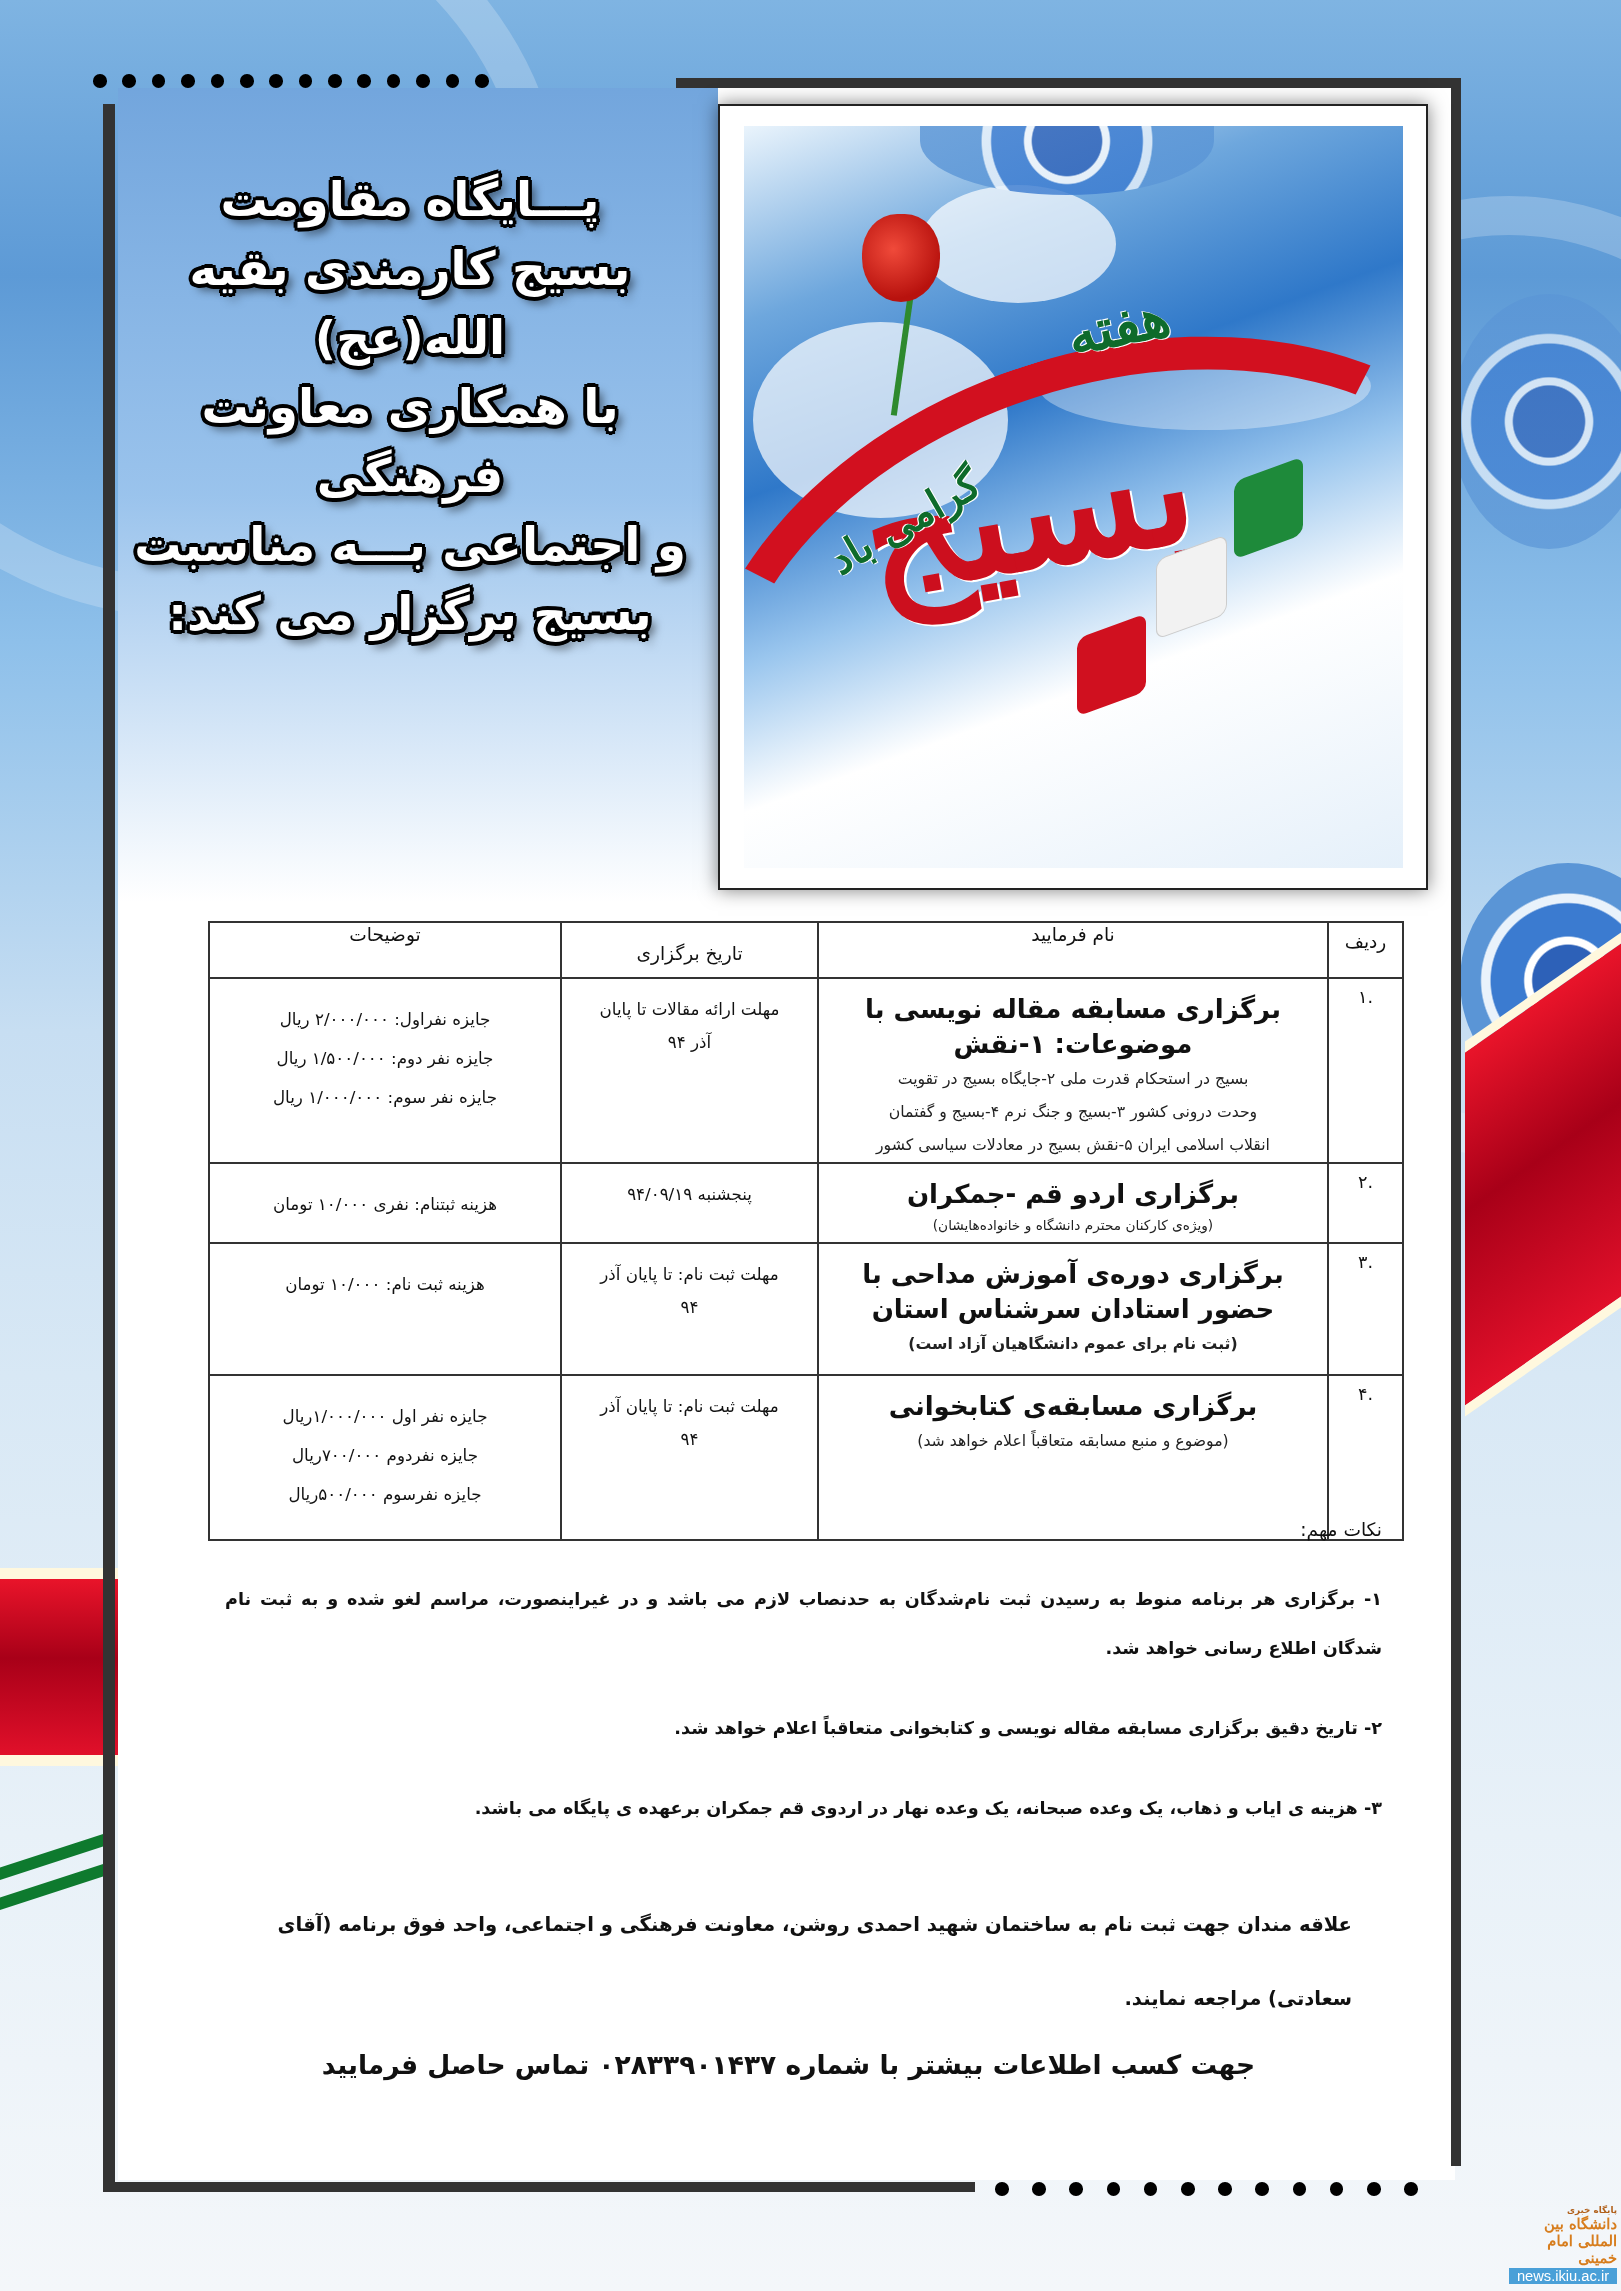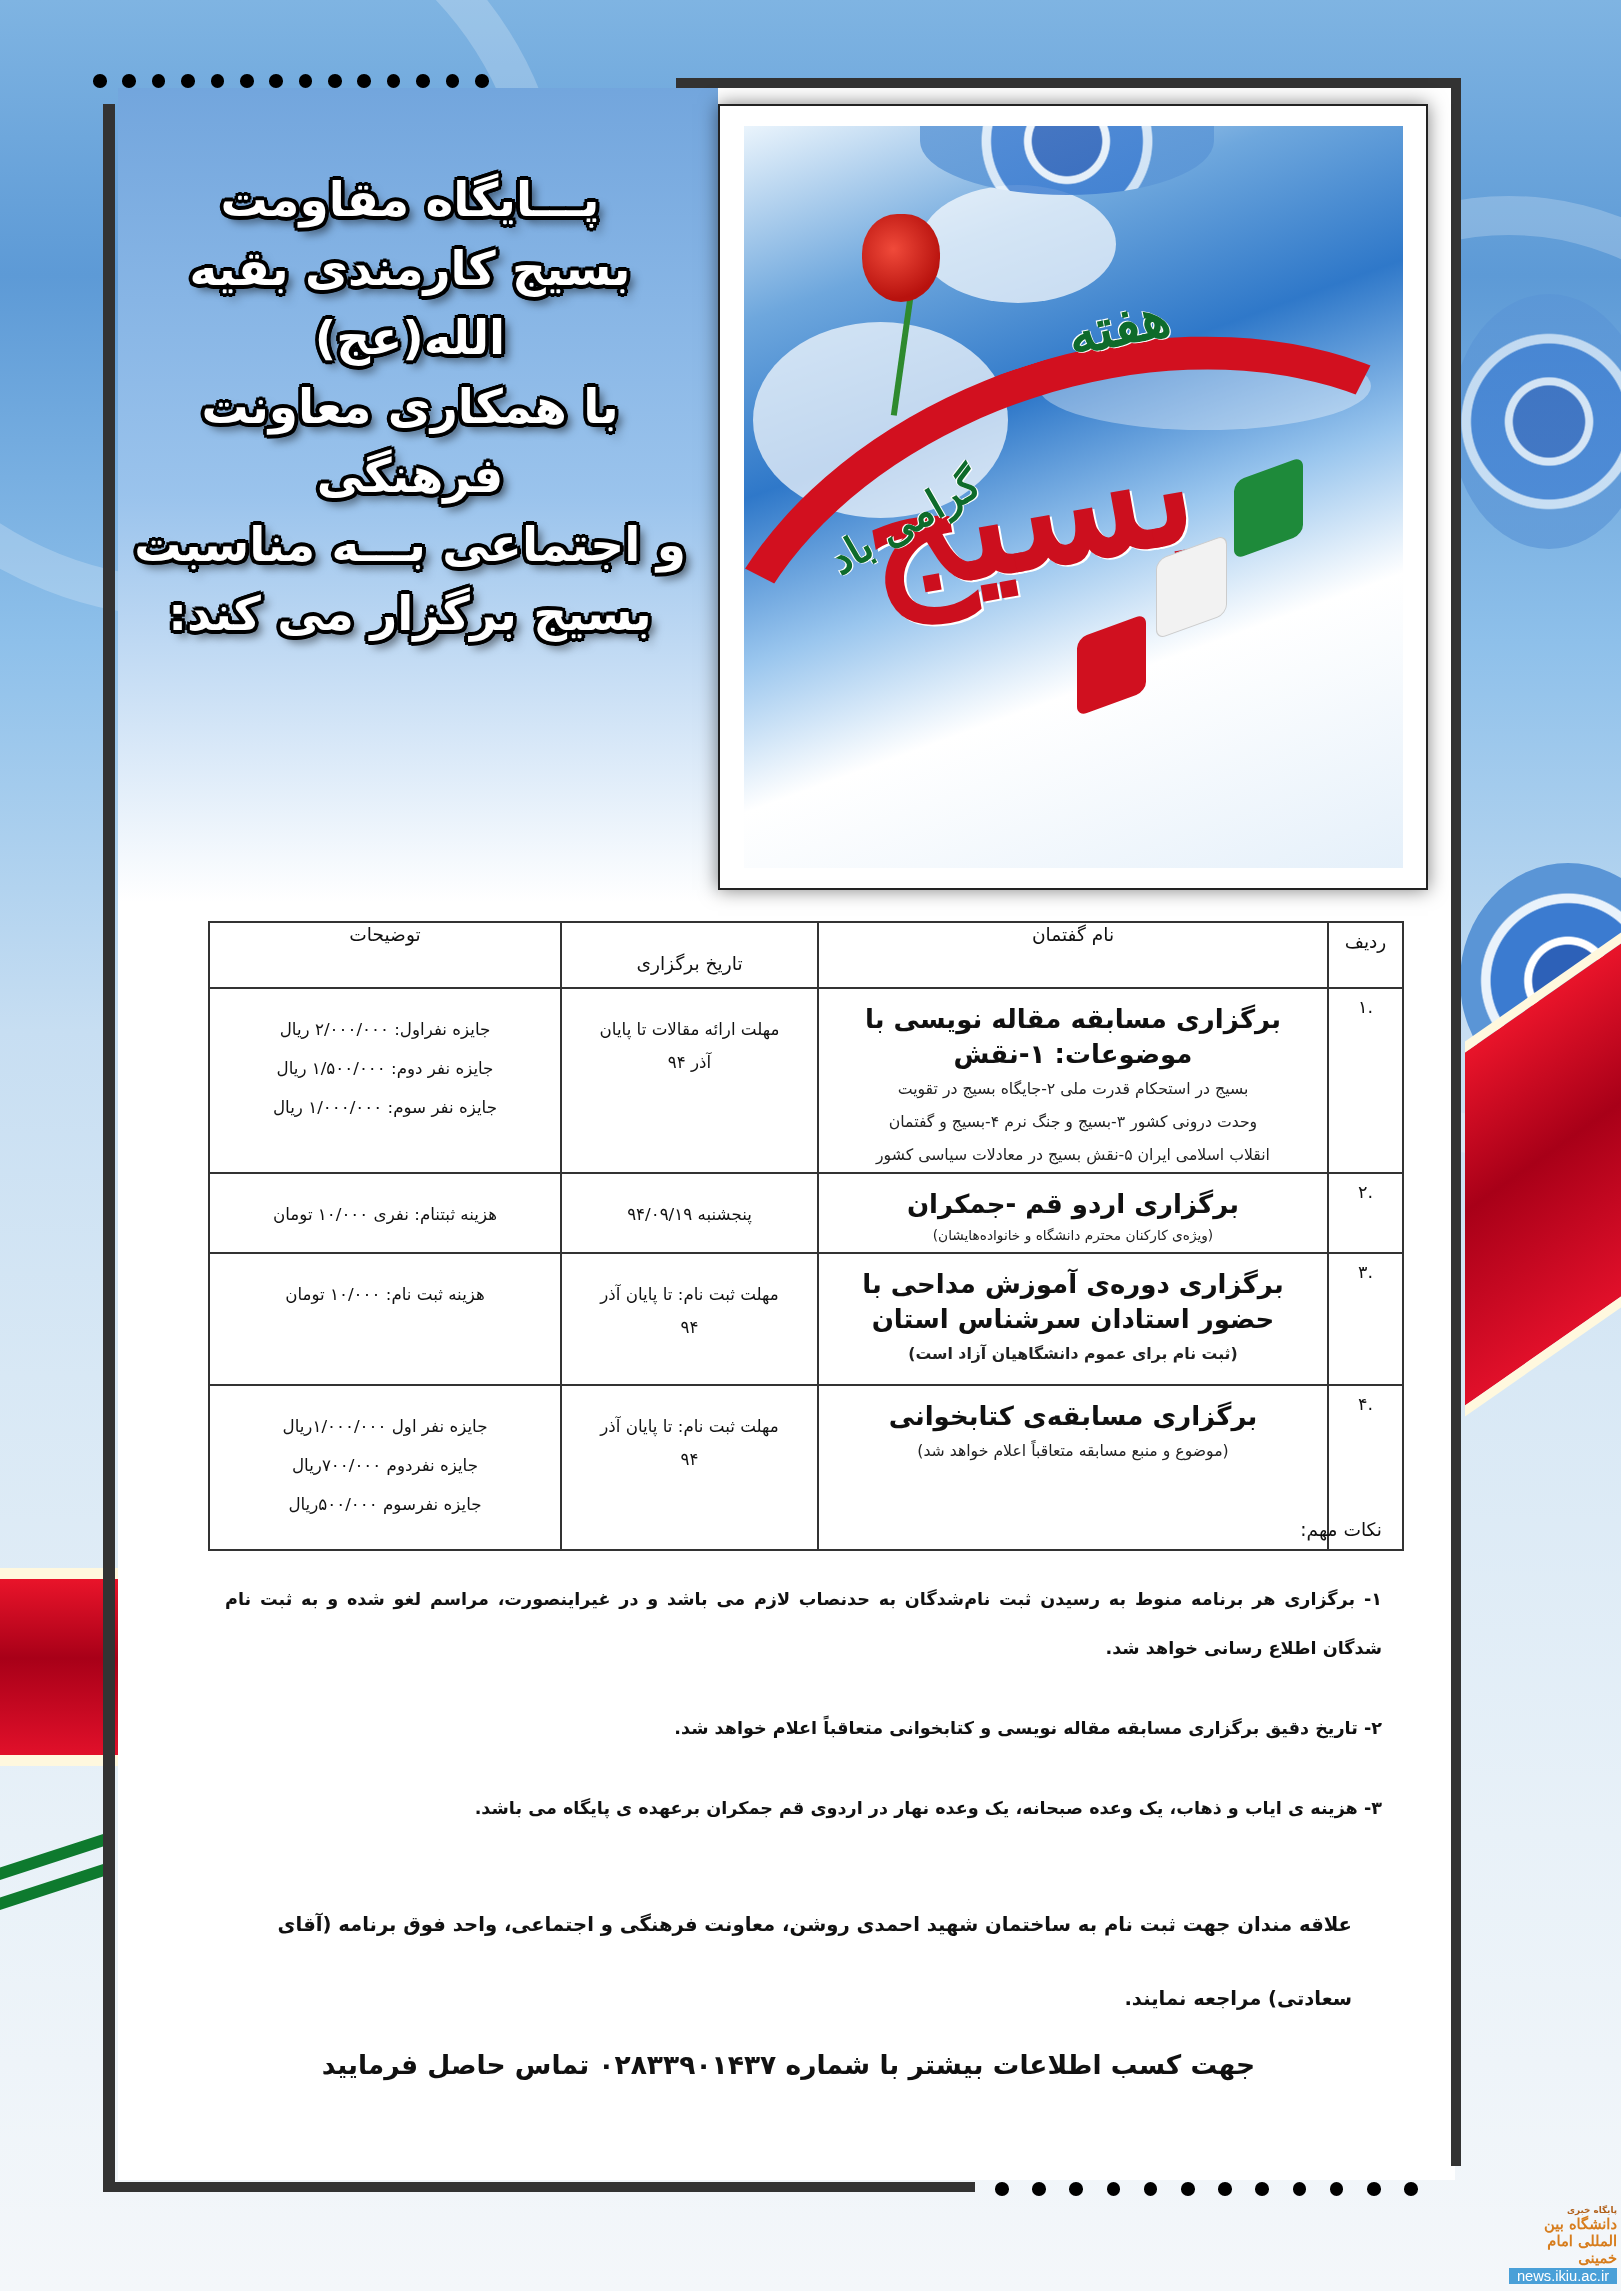--- a/index.html
+++ b/index.html
@@ -34,21 +34,21 @@
     text-shadow:1px 1px 0 #fff,-1px -1px 0 #fff;}
   .hero-title-red{position:absolute;font-weight:bold;color:#cc0f1e;direction:rtl;font-family:"DejaVu Serif",serif;
     text-shadow:2px 2px 0 #fff;}
   .flag-chip{position:absolute;width:69px;height:78px;border-radius:9.8px;transform:skewY(-20deg);}
   table.programs{position:absolute;left:208px;top:921px;width:1196px;border-collapse:collapse;direction:rtl;
     font-family:"DejaVu Sans",sans-serif;color:#111;}
   table.programs th,table.programs td{border:2px solid #333;vertical-align:top;text-align:center;}
   table.programs th{height:39px;font-size:18.6px;font-weight:normal;}
   .cell-row{width:71px;font-size:17.6px;padding-top:7.8px;}
   .cell-name{width:506px;}
-  .cell-date{width:253px;font-size:16.7px;padding-top:24px;line-height:33px;}
+  .cell-date{width:253px;font-size:16.7px;padding-top:14px;line-height:33px;}
   .cell-desc{font-size:16.7px;line-height:39px;padding-top:21px;}
   .name-title{font-size:26px;font-weight:bold;line-height:35px;padding-top:5.9px;margin-top:6px;}
   .name-sub{font-size:15.7px;line-height:33px;color:#222;}
   .name-sub-small{font-size:13.7px;line-height:27.4px;color:#222;}
   .notes{position:absolute;left:225px;top:1519px;width:1157px;direction:rtl;font-family:"DejaVu Sans",sans-serif;color:#111;}
   .notes-heading{font-size:18.6px;margin-bottom:35px;}
   .note{font-size:17.6px;font-weight:bold;line-height:49px;margin-bottom:31px;text-align:justify;}
   .visit{position:absolute;left:225px;top:1888px;width:1127px;direction:rtl;text-align:right;
     font-family:"DejaVu Sans",sans-serif;font-size:19.6px;font-weight:bold;line-height:74px;color:#111;}
   .contact{position:absolute;left:225px;top:2049px;width:1127px;direction:rtl;text-align:center;
@@ -132,21 +132,21 @@
     <div class="flag-chip" style="left:490px;top:343px;background:#1e8a3a;"></div>
     <div class="flag-chip" style="left:412px;top:421px;background:#f2f2f2;border:1px solid #ccc;"></div>
     <div class="flag-chip" style="left:333px;top:500px;background:#d0101f;"></div>
   </div>
 </div>
 
 <table class="programs">
   <thead>
     <tr>
       <th class="cell-row">ردیف</th>
-      <th class="cell-name">نام گفتمان</th>
+      <th class="cell-name">نام فرمایید</th>
       <th class="cell-date">تاریخ برگزاری</th>
       <th>توضیحات</th>
     </tr>
   </thead>
   <tbody>
     <tr style="height:157px;">
       <td class="cell-row">.۱</td>
       <td class="cell-name">
         <div class="name-title">برگزاری مسابقه مقاله نویسی با موضوعات: ۱-نقش</div>
         <div class="name-sub">بسیج در استحکام قدرت ملی ۲-جایگاه بسیج در تقویت</div>

